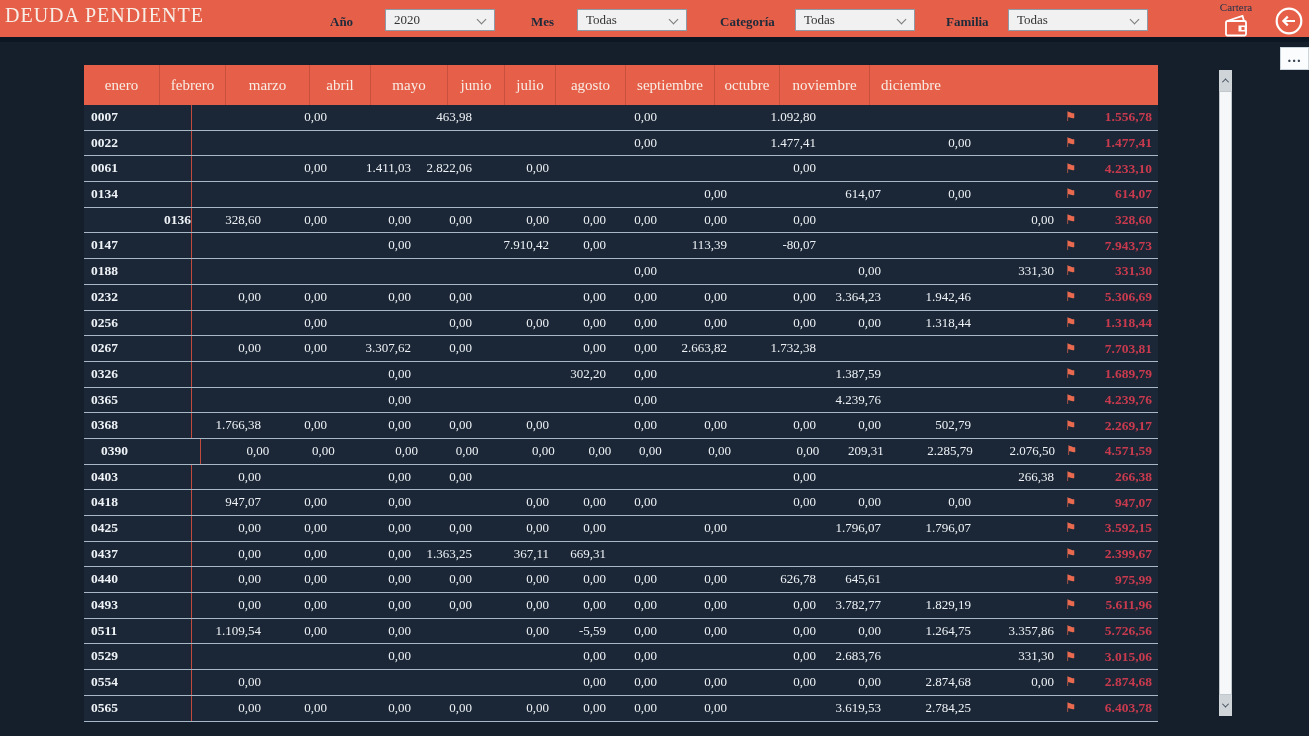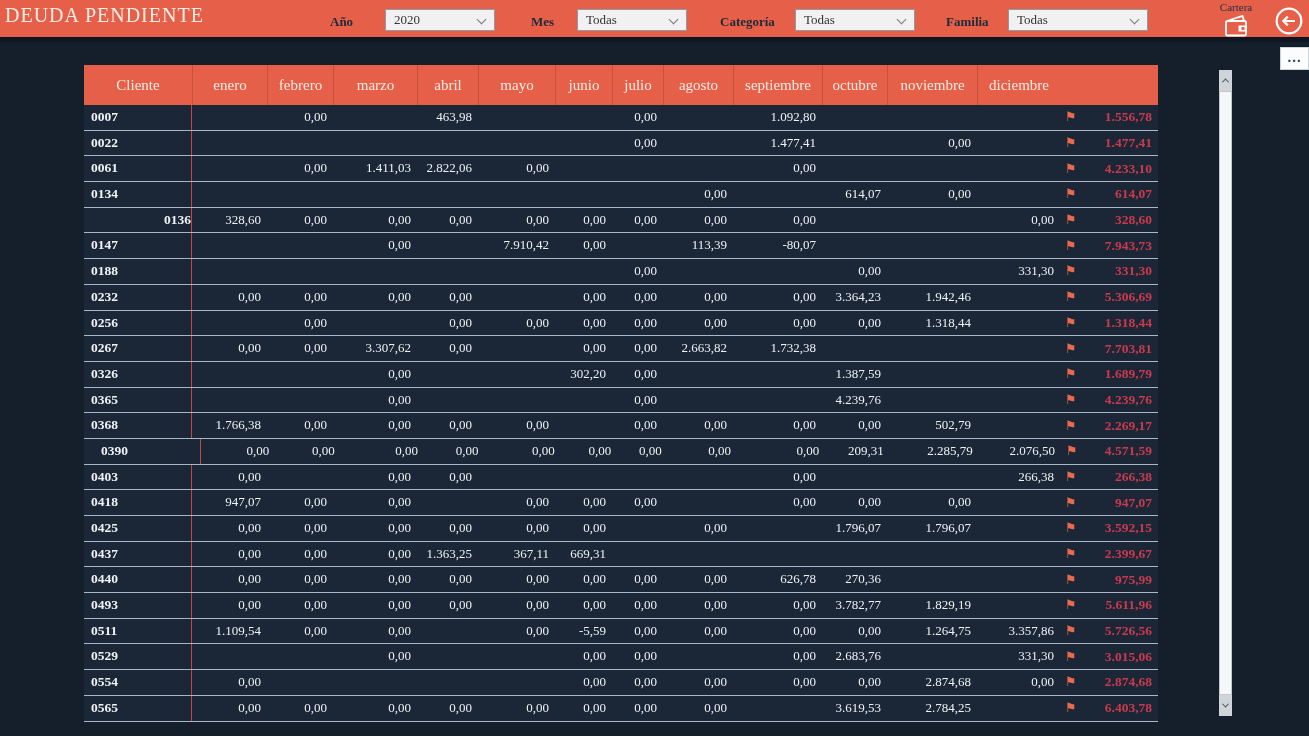--- a/index.html
+++ b/index.html
@@ -122,21 +122,20 @@
       <span class="sb-chev c-up"></span>
     </div>
   <div class="sb-thumb"></div>
   <div class="sb-btn sb-down">
       <span class="sb-chev c-down"></span>
     </div>
 </div>
 
 <div class="grid">
   <div class="thead" id="thead">
-      <div class="hcell" style="width: 108px;">Cliente</div>
       <div class="hcell" style="width: 75px;">enero</div>
       <div class="hcell" style="width: 66px;">febrero</div>
       <div class="hcell" style="width: 84px;">marzo</div>
       <div class="hcell" style="width: 61px;">abril</div>
       <div class="hcell" style="width: 77px;">mayo</div>
       <div class="hcell" style="width: 57px; text-align: center;">junio</div>
       <div class="hcell" style="width: 51px;">julio</div>
       <div class="hcell" style="width: 70px;">agosto</div>
       <div class="hcell" style="width: 89px;">septiembre</div>
       <div class="hcell" style="width: 65px;">octubre</div>
@@ -490,21 +489,21 @@
         <div class="cell client" style="width: 108px;">0440</div>
         <div class="cell month" style="width: 75px;">0,00</div>
         <div class="cell month" style="width: 66px;">0,00</div>
         <div class="cell month" style="width: 84px;">0,00</div>
         <div class="cell month" style="width: 61px;">0,00</div>
         <div class="cell month" style="width: 77px;">0,00</div>
         <div class="cell month" style="width: 57px;">0,00</div>
         <div class="cell month" style="width: 51px;">0,00</div>
         <div class="cell month" style="width: 70px;">0,00</div>
         <div class="cell month" style="width: 89px;">626,78</div>
-        <div class="cell month" style="width: 65px;">270,36</div>
+        <div class="cell month" style="width: 65px;">645,61</div>
         <div class="cell month" style="width: 90px;"></div>
         <div class="cell month" style="width: 83px;"></div>
         <div class="cell total" style="width: 98px;">
           <span class="flag">⚑</span>
           <span class="tval">975,99</span>
         </div>
       </div>
       <div class="trow">
         <div class="cell client" style="width: 108px;">0493</div>
         <div class="cell month" style="width: 75px;">0,00</div>

